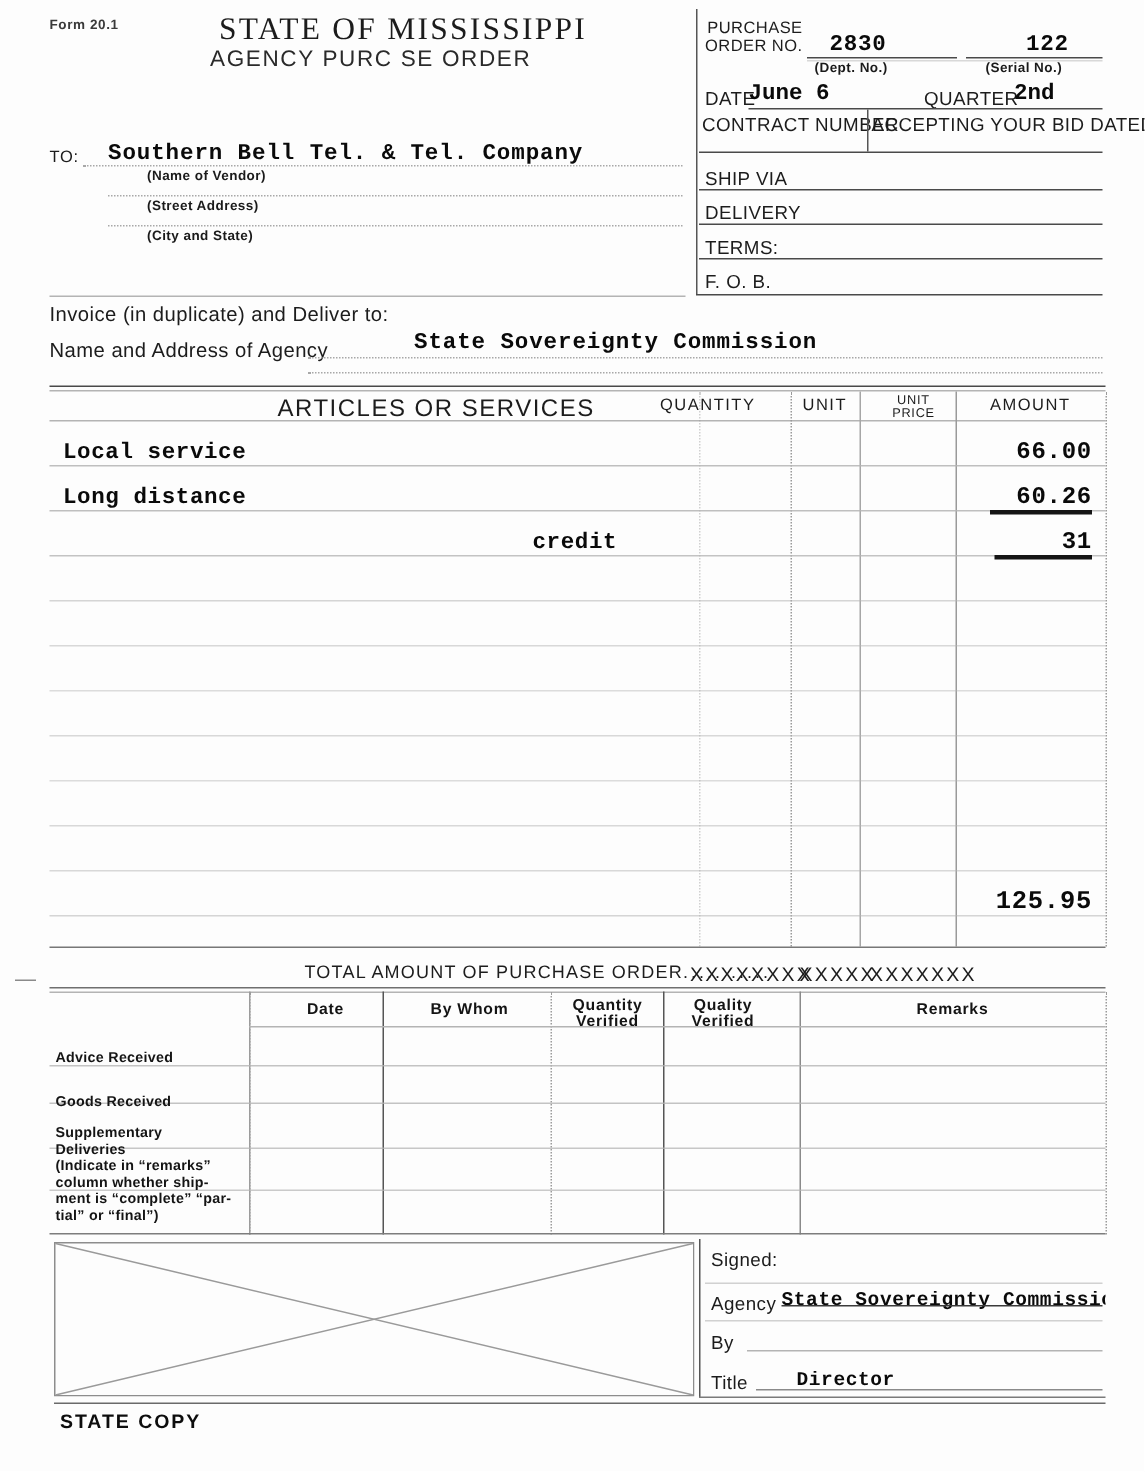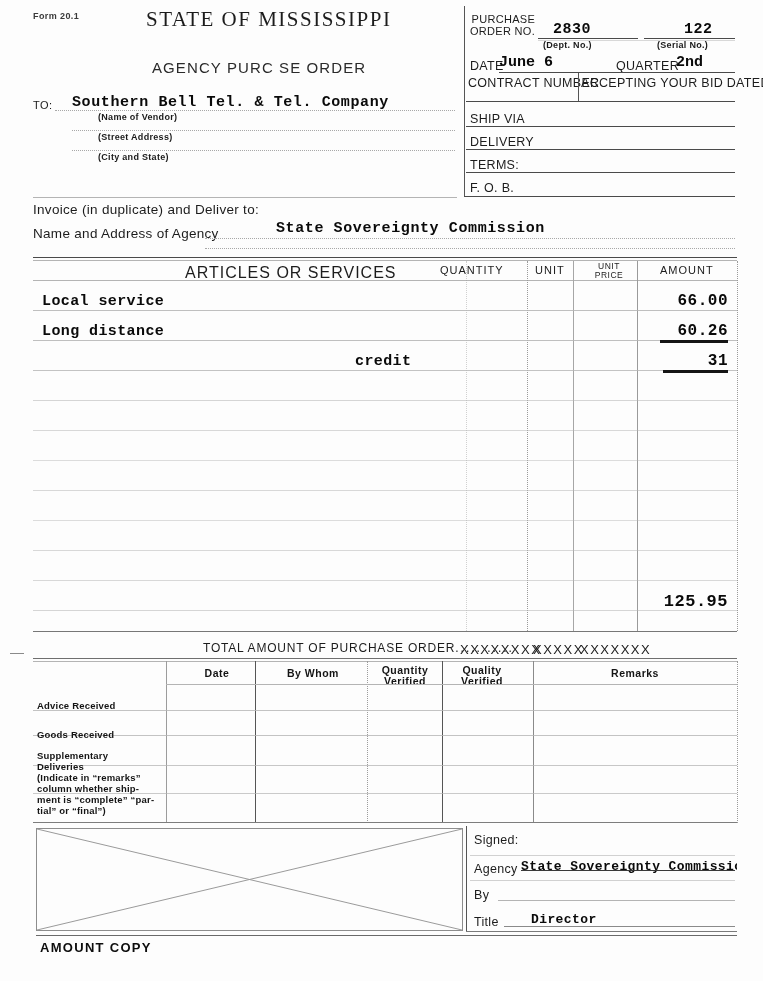--- a/index.html
+++ b/index.html
@@ -52,21 +52,21 @@
   .strike{position:absolute;height:2px;background:#2a2a2a;}
 </style>
 </head>
 <body>
 
 <div class="pg">
 
   <div class="abs formno hdrfont" style="left:33px;top:11px;">Form 20.1</div>
 
   <div class="abs title1" style="left:146px;top:7px;">STATE OF MISSISSIPPI</div>
-  <div class="abs title2" style="left:152px;top:31px;margin-top:28px;">AGENCY PURC    SE ORDER</div>
+  <div class="abs title2" style="left:140px;top:31px;">AGENCY PURC    SE ORDER</div>
 
 
   <div class="abs lbl" style="left:33px;top:99px;font-size:11px;letter-spacing:.5px;">TO:</div>
   <div class="abs mono fill" style="left:72px;top:94px;">Southern Bell Tel. &amp; Tel. Company</div>
   <div class="hdot" style="left:55px;top:110px;width:400px;"></div>
   <div class="abs cap" style="left:98px;top:112px;">(Name of Vendor)</div>
 
   <div class="hdot" style="left:72px;top:130px;width:383px;"></div>
   <div class="abs cap" style="left:98px;top:132px;">(Street Address)</div>
   <div class="abs" style="left:72px;top:118px;width:383px;height:12px;"></div>
@@ -264,15 +264,15 @@
 
   <div class="abs sig" style="left:474px;top:888px;">By</div>
   <div class="abs" style="left:498px;top:885px;width:237px;height:14px;"></div>
   <div class="rule lt" style="left:498px;top:900px;width:237px;"></div>
 
   <div class="abs sig" style="left:474px;top:915px;">Title</div>
   <div class="abs mono fill-sm" style="left:531px;top:912px;">Director</div>
   <div class="rule" style="left:504px;top:926px;width:231px;background:#8a8a8a;"></div>
 
   <div class="rule" style="left:36px;top:935px;width:701px;background:#6a6a6a;"></div>
-  <div class="abs agencycopy" style="left:40px;top:940px;">AMOUNT COPY</div>
+  <div class="abs agencycopy" style="left:40px;top:940px;">STATE COPY</div>
 
 </div>
 
 </body></html>

